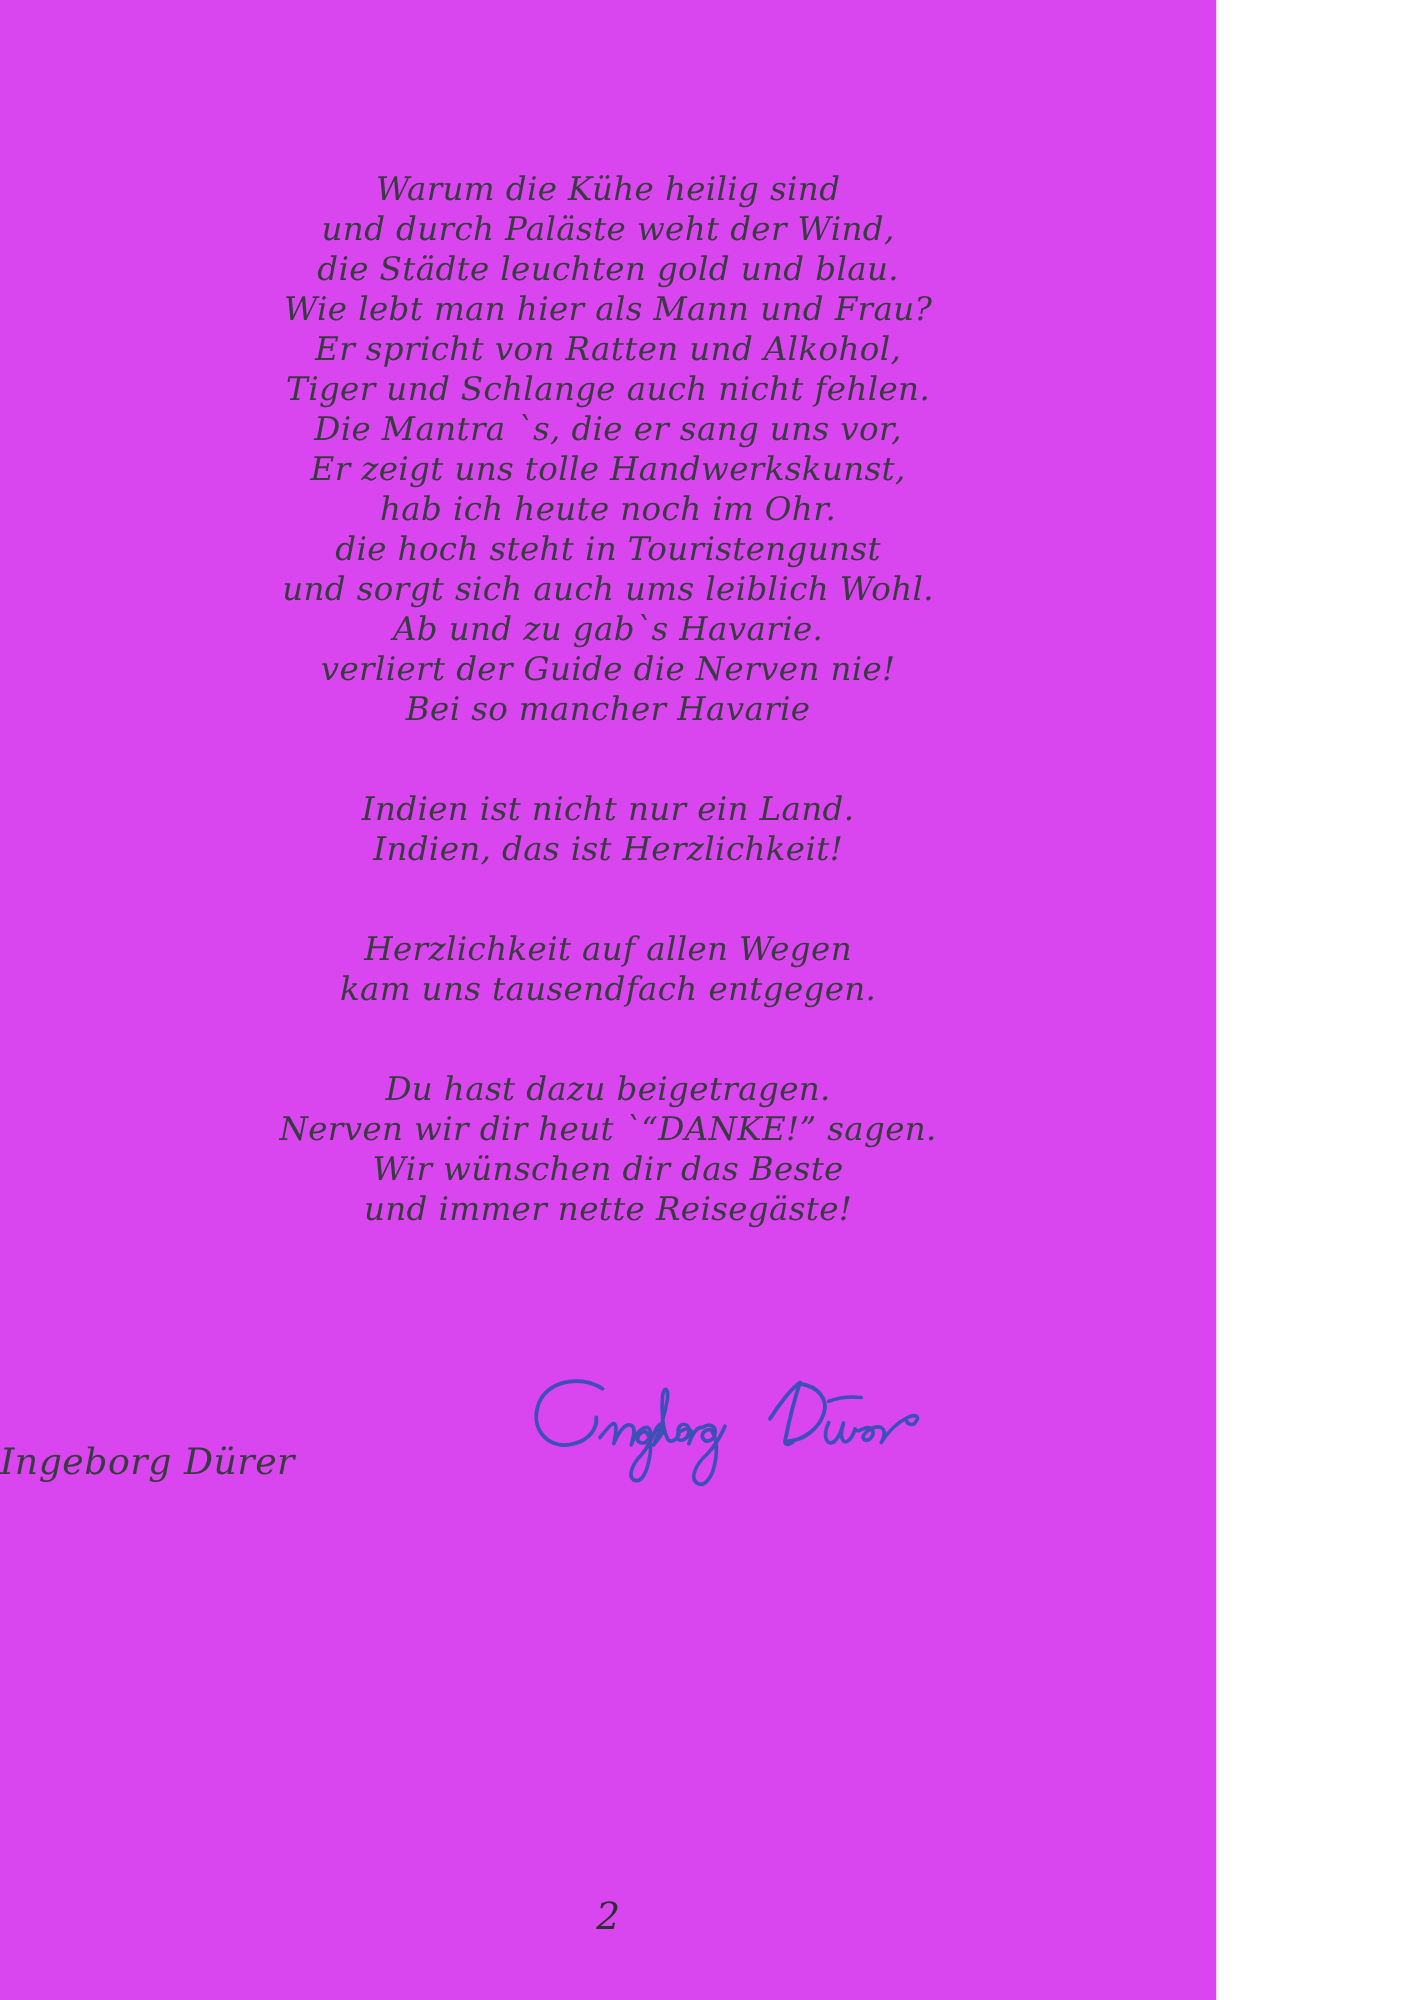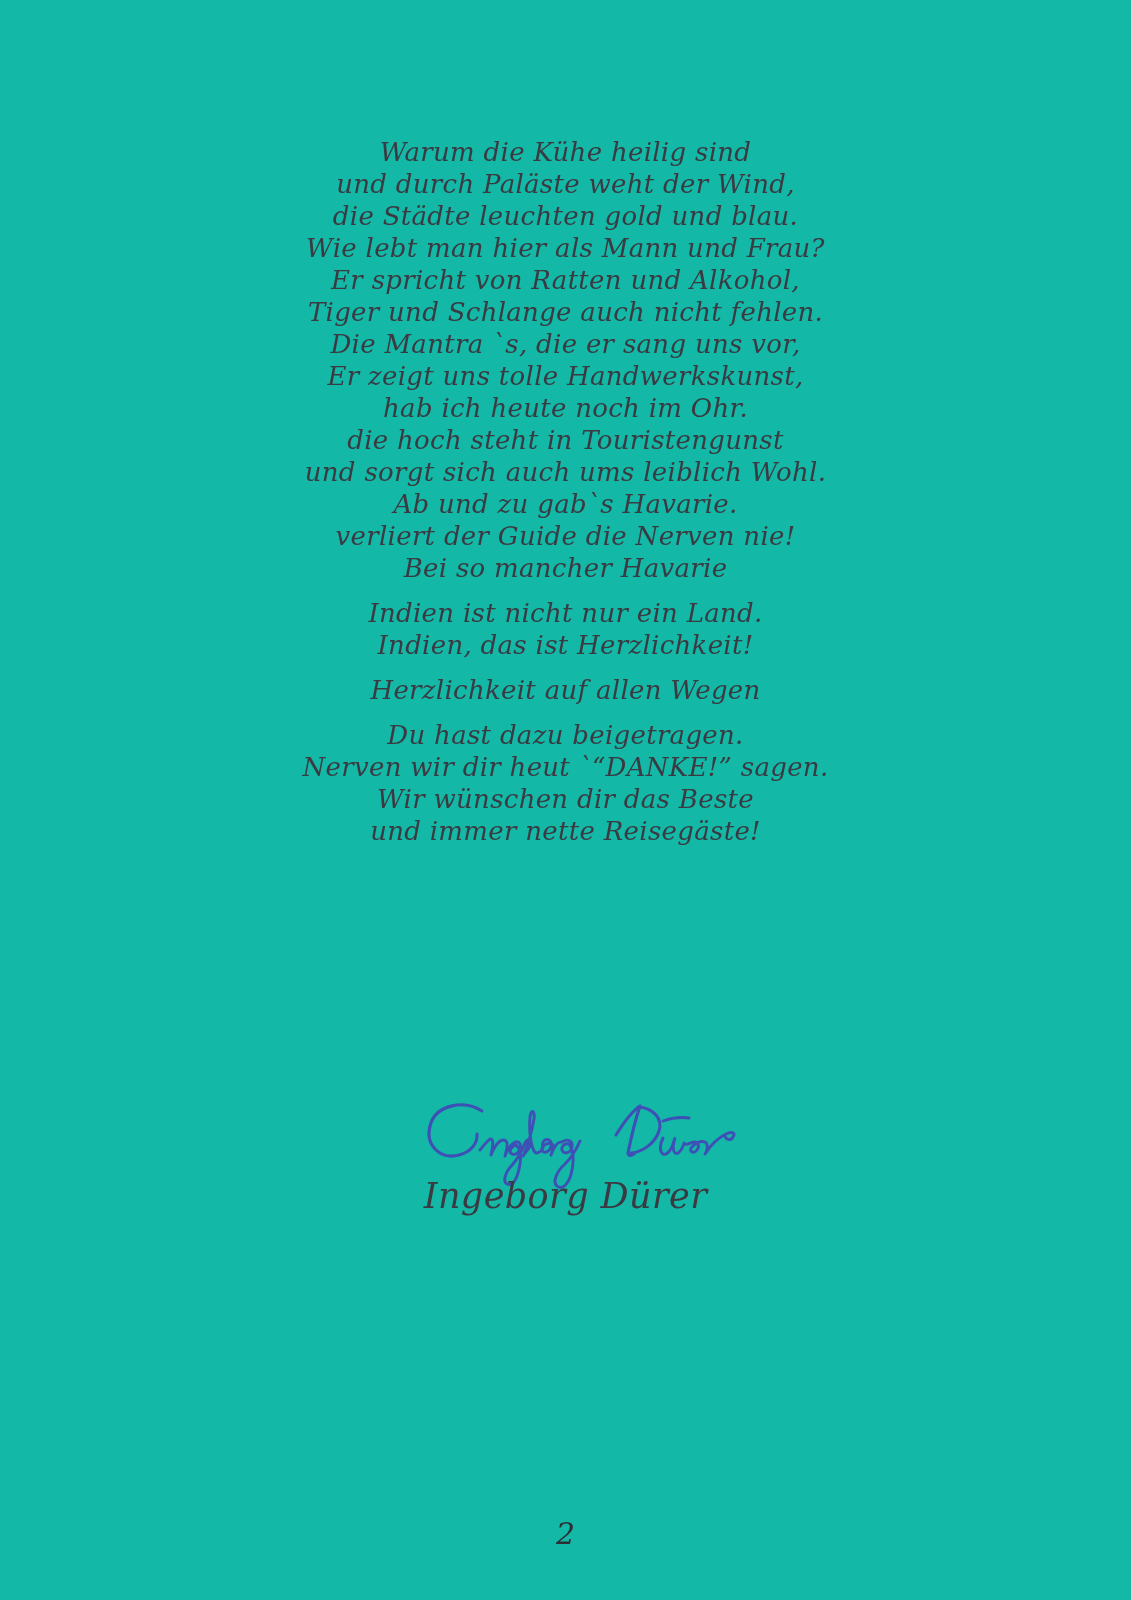--- a/index.html
+++ b/index.html
@@ -2,62 +2,63 @@
 <html><head>
 <meta charset="utf-8">
 <style>
   html, body {
     margin: 0;
     padding: 0;
     background: #ffffff;
   }
   .page {
     position: relative;
-    width: 1131px;
+    width: 929px;
     height: 1600px;
-    background: #14b8a6;
+    background: #d946ef;
     overflow: hidden;
     font-family: "DejaVu Serif", serif;
+    padding-left: 44px;
   }
   .poem {
     position: absolute;
     top: 136px;
     left: 0;
     width: 100%;
     text-align: center;
     font-style: italic;
     font-size: 26px;
     line-height: 32px;
     color: #3a3a42;
     letter-spacing: 0.3px;
   }
-  .stanza + .stanza { margin-top: 13px; text-align: center; }
+  .stanza + .stanza { margin-top: 48px; text-align: center; }
   .poem-line { white-space: pre; }
   .signature-block {
     position: absolute;
     top: 1098px;
     left: 0;
     width: 100%;
     height: 110px;
   }
   .signature-svg {
     position: absolute;
     left: 422px;
     top: 0;
     width: 322px;
     height: 96px;
   }
   .printed-name {
     position: absolute;
-    top: 78px;
+    top: 54px;
     left: 0;
     width: 100%;
-    text-align: center;
+    text-align: left;
     font-style: italic;
-    font-size: 35px;
+    font-size: 29px;
     color: #3a3a42;
     letter-spacing: 0.4px;
   }
   .page-footer {
     position: absolute;
     top: 1516px;
     left: 0;
     width: 100%;
     text-align: center;
     font-style: italic;
@@ -86,20 +87,21 @@
       <div class="poem-line">Ab und zu gab`s Havarie.</div>
       <div class="poem-line">verliert der Guide die Nerven nie!</div>
       <div class="poem-line">Bei so mancher Havarie</div>
     </div>
     <div class="stanza">
       <div class="poem-line">Indien ist nicht nur ein Land.</div>
       <div class="poem-line">Indien, das ist Herzlichkeit!</div>
     </div>
     <div class="stanza">
       <div class="poem-line">Herzlichkeit auf allen Wegen</div>
+      <div class="poem-line">kam uns tausendfach entgegen.</div>
     </div>
     <div class="stanza">
       <div class="poem-line">Du hast dazu beigetragen.</div>
       <div class="poem-line">Nerven wir dir heut `“DANKE!” sagen.</div>
       <div class="poem-line">Wir wünschen dir das Beste</div>
       <div class="poem-line">und immer nette Reisegäste!</div>
     </div>
   </div>
 
   <div class="signature-block">

